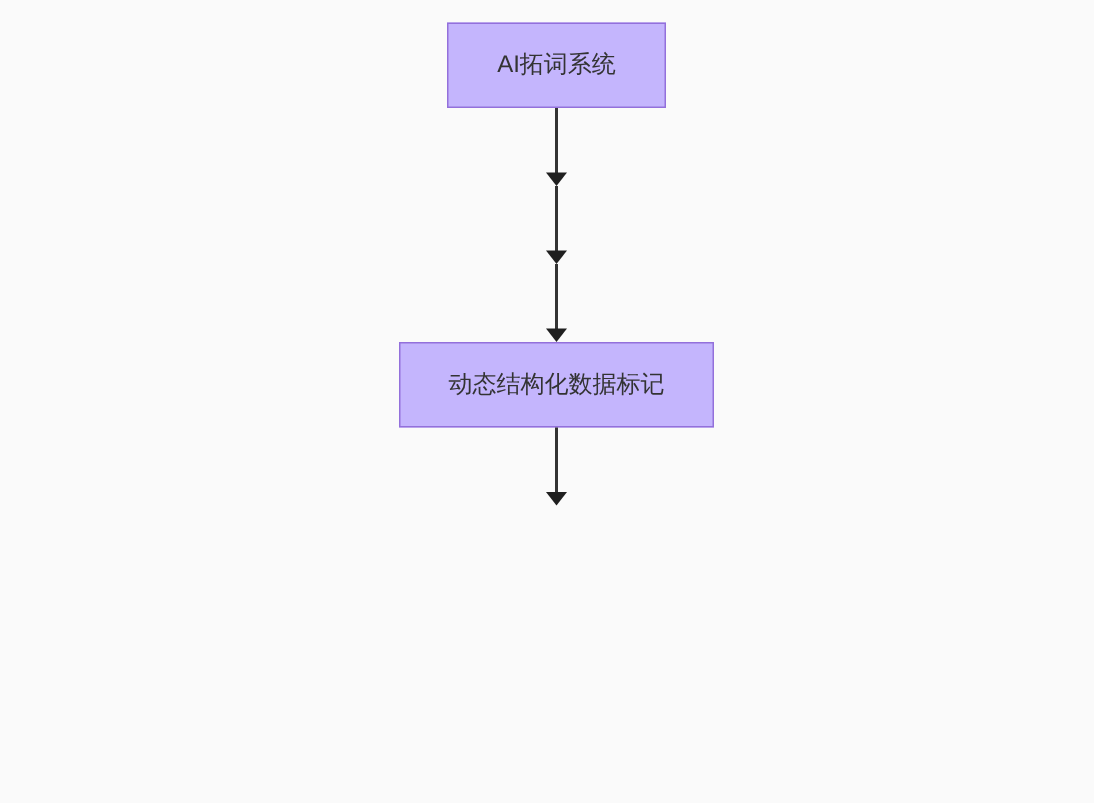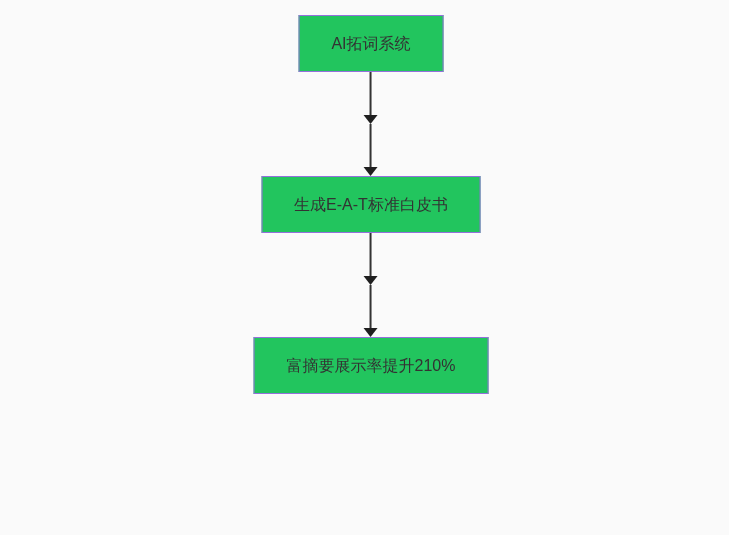--- a/index.html
+++ b/index.html
@@ -20,21 +20,21 @@
     left: 371px;
     transform: translateX(-50%);
     display: flex;
     flex-direction: column;
     align-items: center;
   }
   .flow-node {
     box-sizing: border-box;
     height: 57px;
     padding: 0 32px;
-    background: #22c55e;
+    background: #c4b5fd;
     border: 1px solid #9370DB;
     display: flex;
     align-items: center;
     justify-content: center;
     font-size: 16px;
     color: #333333;
     white-space: nowrap;
     line-height: 1;
   }
   .flow-connector {
@@ -68,28 +68,27 @@
     <div class="line"></div>
     <div class="arrowhead"></div>
   </div>
 
 
   <div class="flow-connector">
     <div class="line"></div>
     <div class="arrowhead"></div>
   </div>
 
-  <div class="flow-node">生成E-A-T标准白皮书</div>
+
+  <div class="flow-connector">
+    <div class="line"></div>
+    <div class="arrowhead"></div>
+  </div>
+
+  <div class="flow-node">动态结构化数据标记</div>
 
   <div class="flow-connector">
     <div class="line"></div>
     <div class="arrowhead"></div>
   </div>
 
 
-  <div class="flow-connector">
-    <div class="line"></div>
-    <div class="arrowhead"></div>
-  </div>
-
-  <div class="flow-node">富摘要展示率提升210%</div>
-
 </div>
 
 </body></html>

